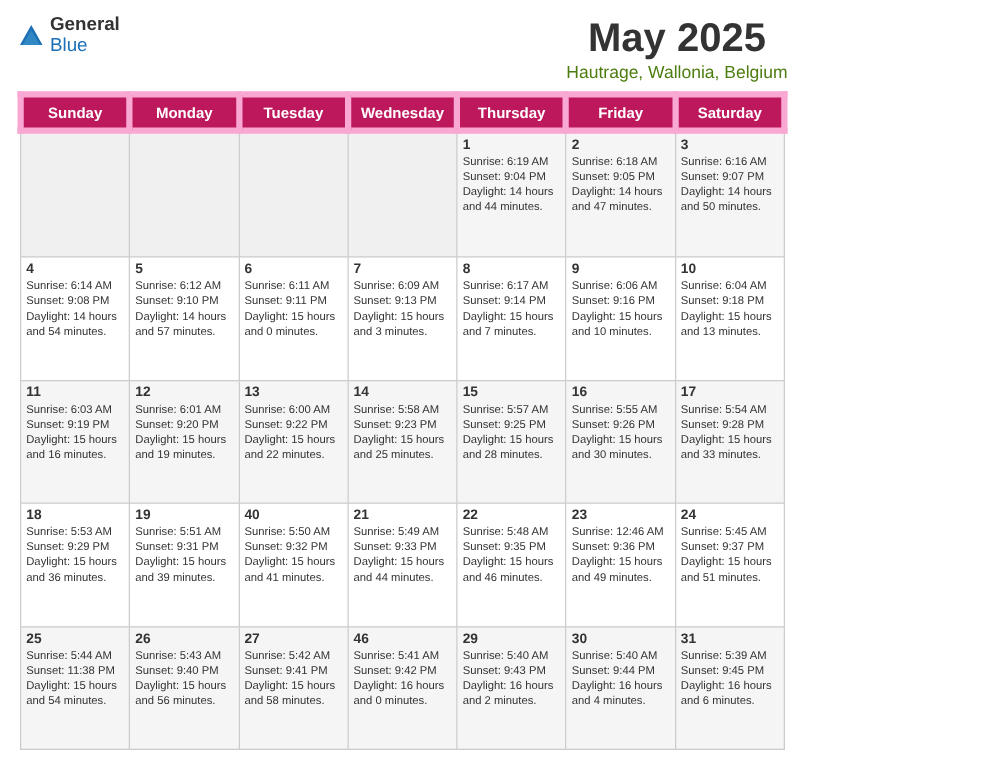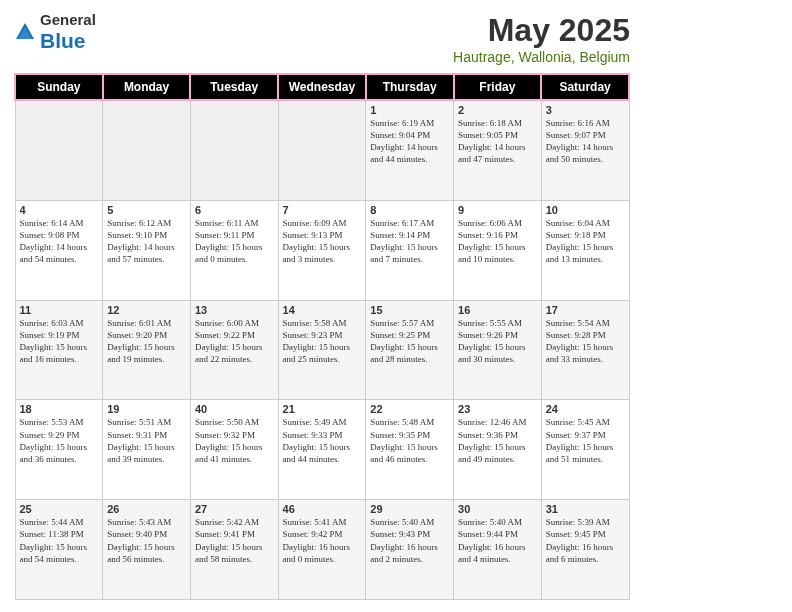--- a/index.html
+++ b/index.html
@@ -32,56 +32,56 @@
       display: flex;
       flex-direction: column;
       line-height: 1.1;
     }
     .logo-general {
       font-size: 15px;
       font-weight: bold;
       color: #333;
     }
     .logo-blue {
-      font-size: 21px;
-      font-weight: bold;
+      font-size: 15px;
+      font-weight: normal;
       color: #1a6fb5;
     }
     .logo-icon {
       width: 22px;
       height: 22px;
     }
     .title-block {
-      text-align: right;
+      text-align: center;
       margin-left: 28px;
     }
     .month-title {
       font-size: 32px;
       font-weight: bold;
       color: #333;
     }
     .location-title {
       font-size: 14px;
       color: #4d7c0f;
     }
     .calendar {
       flex: 1;
       border: 1px solid #ccc;
       border-collapse: collapse;
       width: 100%;
       table-layout: fixed;
     }
     .calendar th {
-      background: #000000;
+      background: #be185d;
       color: #fff;
       font-size: 12px;
       font-weight: bold;
       text-align: center;
       padding: 5px 2px;
-      border: 2px solid #f9a8d4;
+      border: 5px solid #f9a8d4;
     }
     .calendar td {
       border: 1px solid #ccc;
       vertical-align: top;
       padding: 3px 4px;
       font-size: 9.5px;
       color: #333;
       background: #fff;
     }
     .calendar tr:nth-child(odd) td {
@@ -92,21 +92,20 @@
     }
     .day-num {
       font-size: 11px;
       font-weight: bold;
       display: block;
       margin-bottom: 1px;
     }
     .cell-content {
       font-size: 9px;
       line-height: 1.35;
-      font-family: Liberation Serif, serif;
     }
     .empty-cell {
       background: #f0f0f0 !important;
     }
   </style>
 </head>
 <body>
 
 <div class="page">
   <div class="header">

